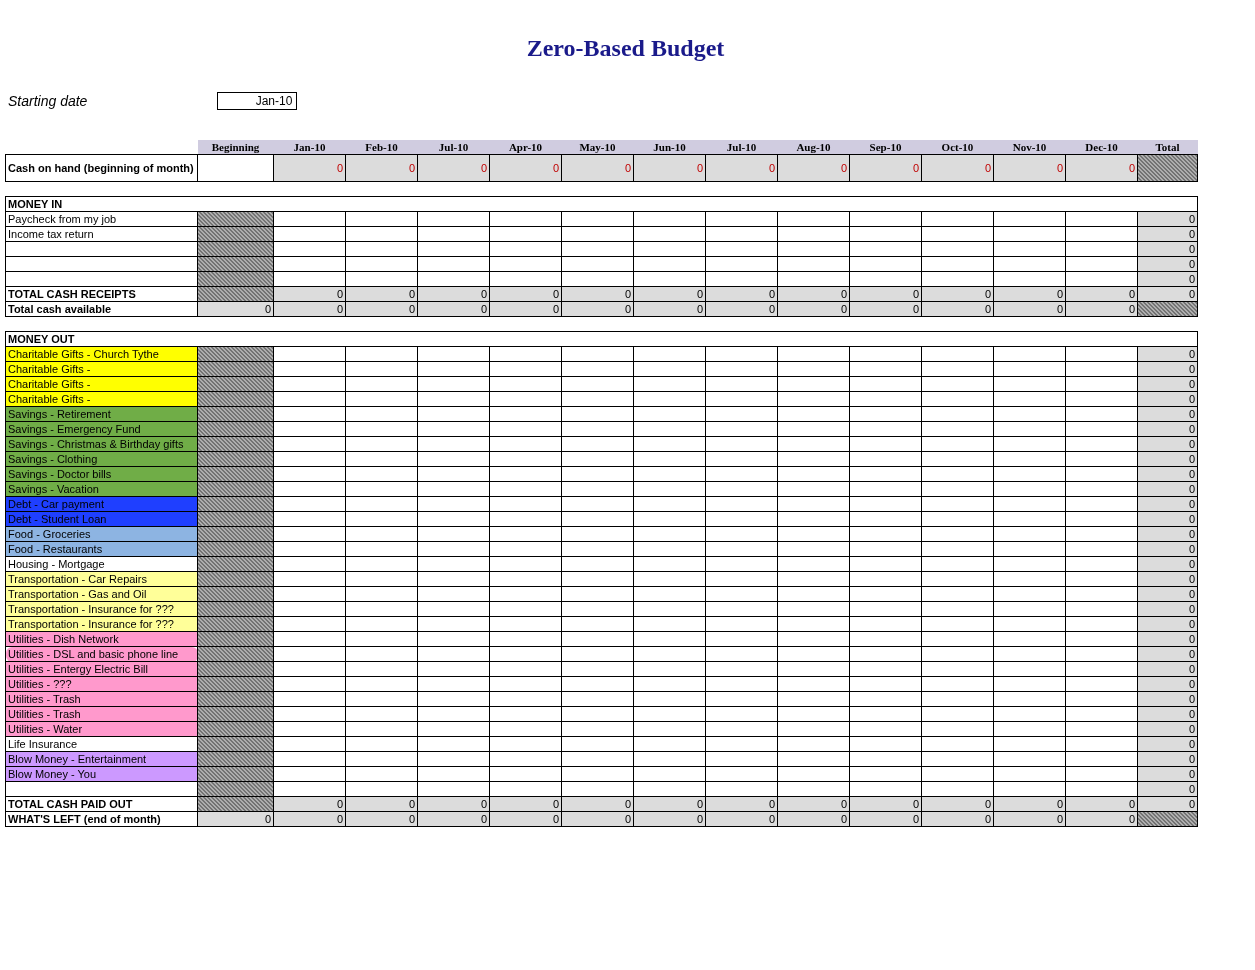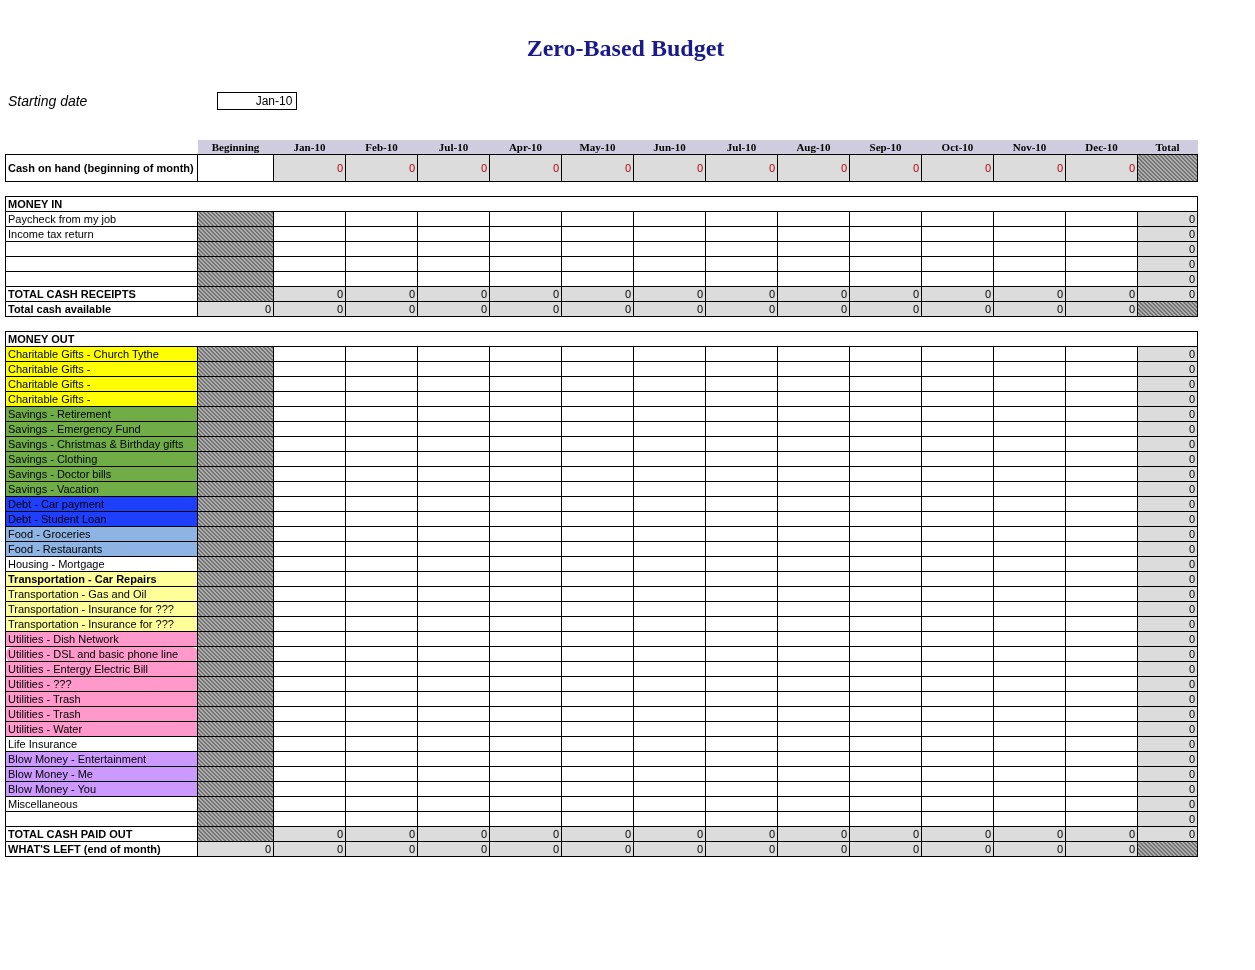--- a/index.html
+++ b/index.html
@@ -474,21 +474,21 @@
           <td class="bb br"></td>
           <td class="bb br"></td>
           <td class="bb br"></td>
           <td class="bb br"></td>
           <td class="bb br"></td>
           <td class="bb br"></td>
           <td class="bb br"></td>
           <td class="grey bb br right">0</td>
         </tr>
         <tr>
-          <td class="bl bb br" style="background:#ffff99;font-weight:bold;">Transportation - Car Repairs</td>
+          <td class="bl bb br" style="background:#ffff99;">Transportation - Car Repairs</td>
           <td class="hatch bb br"></td>
           <td class="bb br"></td>
           <td class="bb br"></td>
           <td class="bb br"></td>
           <td class="bb br"></td>
           <td class="bb br"></td>
           <td class="bb br"></td>
           <td class="bb br"></td>
           <td class="bb br"></td>
           <td class="bb br"></td>
@@ -695,55 +695,21 @@
           <td class="bb br"></td>
           <td class="bb br"></td>
           <td class="bb br"></td>
           <td class="bb br"></td>
           <td class="bb br"></td>
           <td class="bb br"></td>
           <td class="bb br"></td>
           <td class="grey bb br right">0</td>
         </tr>
         <tr>
-          <td class="bl bb br" style="background:#cc99ff;">Blow Money - Me</td>
-          <td class="hatch bb br"></td>
-          <td class="bb br"></td>
-          <td class="bb br"></td>
-          <td class="bb br"></td>
-          <td class="bb br"></td>
-          <td class="bb br"></td>
-          <td class="bb br"></td>
-          <td class="bb br"></td>
-          <td class="bb br"></td>
-          <td class="bb br"></td>
-          <td class="bb br"></td>
-          <td class="bb br"></td>
-          <td class="bb br"></td>
-          <td class="grey bb br right">0</td>
-        </tr>
-        <tr>
           <td class="bl bb br" style="background:#cc99ff;">Blow Money - You</td>
-          <td class="hatch bb br"></td>
-          <td class="bb br"></td>
-          <td class="bb br"></td>
-          <td class="bb br"></td>
-          <td class="bb br"></td>
-          <td class="bb br"></td>
-          <td class="bb br"></td>
-          <td class="bb br"></td>
-          <td class="bb br"></td>
-          <td class="bb br"></td>
-          <td class="bb br"></td>
-          <td class="bb br"></td>
-          <td class="bb br"></td>
-          <td class="grey bb br right">0</td>
-        </tr>
-        <tr>
-          <td class="bl bb br">Miscellaneous</td>
           <td class="hatch bb br"></td>
           <td class="bb br"></td>
           <td class="bb br"></td>
           <td class="bb br"></td>
           <td class="bb br"></td>
           <td class="bb br"></td>
           <td class="bb br"></td>
           <td class="bb br"></td>
           <td class="bb br"></td>
           <td class="bb br"></td>

